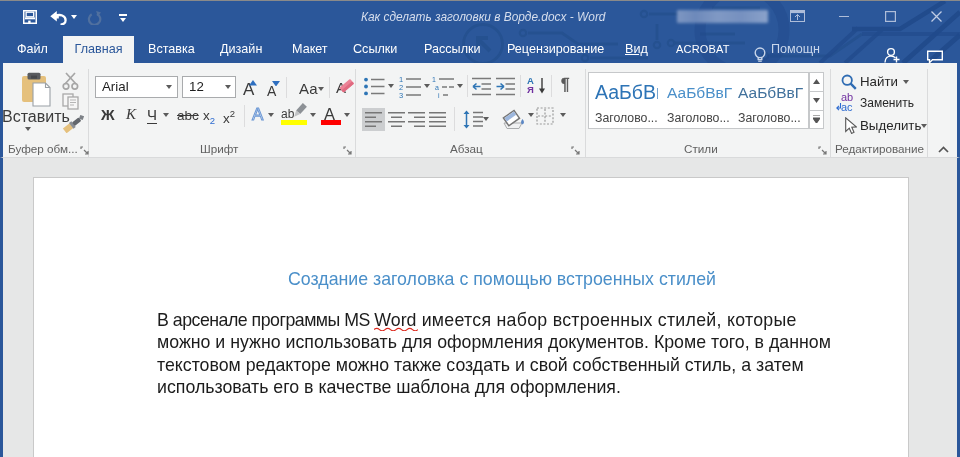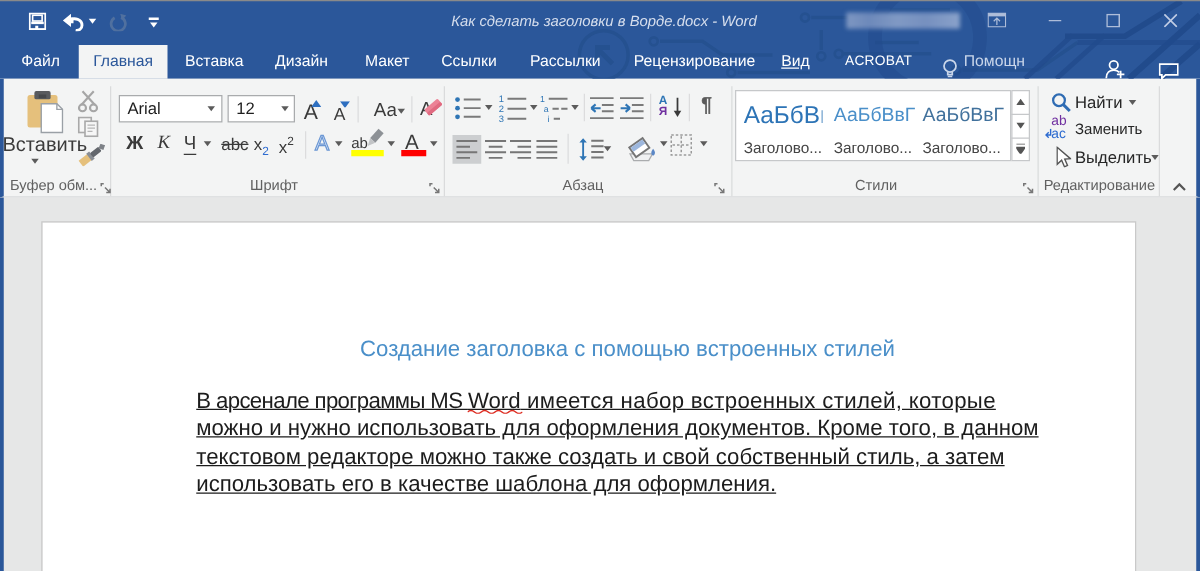--- a/index.html
+++ b/index.html
@@ -19,21 +19,21 @@
 #ribbon .in { position:absolute; left:-3px; top:0; width:960px; height:95px; }
 .gsep { position:absolute; top:6px; height:88px; width:1px; background:#dadbdc; }
 .glabel { position:absolute; top:79px; height:16px; font-size:11.7px; color:#616161; white-space:nowrap; }
 .launcher { position:absolute; width:11px; height:11px; }
 .combo { position:absolute; background:#fff; border:1px solid #a9abad; height:22px; font-size:13.3px; color:#1e1e1e; line-height:20px; padding-left:6px; }
 .dda { position:absolute; width:0; height:0; border-left:3.5px solid transparent; border-right:3.5px solid transparent; border-top:4px solid #5b5b5b; }
 .ic { position:absolute; }
 #docarea { position:absolute; left:0; top:158px; width:960px; height:299px; background:#e6e7e7; border-left:3px solid #2b579a; border-right:3px solid #2b579a; }
 #page { position:absolute; left:31px; top:20px; width:874px; height:279px; background:#fff; outline:1px solid #c9c9c9; }
 #heading { position:absolute; left:123px; top:90px; width:690px; text-align:center; color:#4a8fc9; font-size:17.75px; line-height:22.4px; }
-#para { position:absolute; left:123px; top:131px; width:700px; color:#1c1c1c; font-size:17.75px; line-height:22.4px; white-space:nowrap;text-decoration:underline; }
+#para { position:absolute; left:123px; top:131px; width:700px; color:#1c1c1c; font-size:17.75px; line-height:22.4px; white-space:nowrap; }
 #word-sp { position:relative; }
 #word-sp svg { position:absolute; left:0; bottom:-0.5px; }
 </style>
 </head>
 <body>
 <div id="topedge"></div>
 <div id="titlebar"></div>
 <svg id="wm" width="960" height="63" viewBox="0 0 960 63">
   <g stroke="#24508f" stroke-width="2.8" fill="none">
     <circle cx="483" cy="44" r="19.5"></circle>

